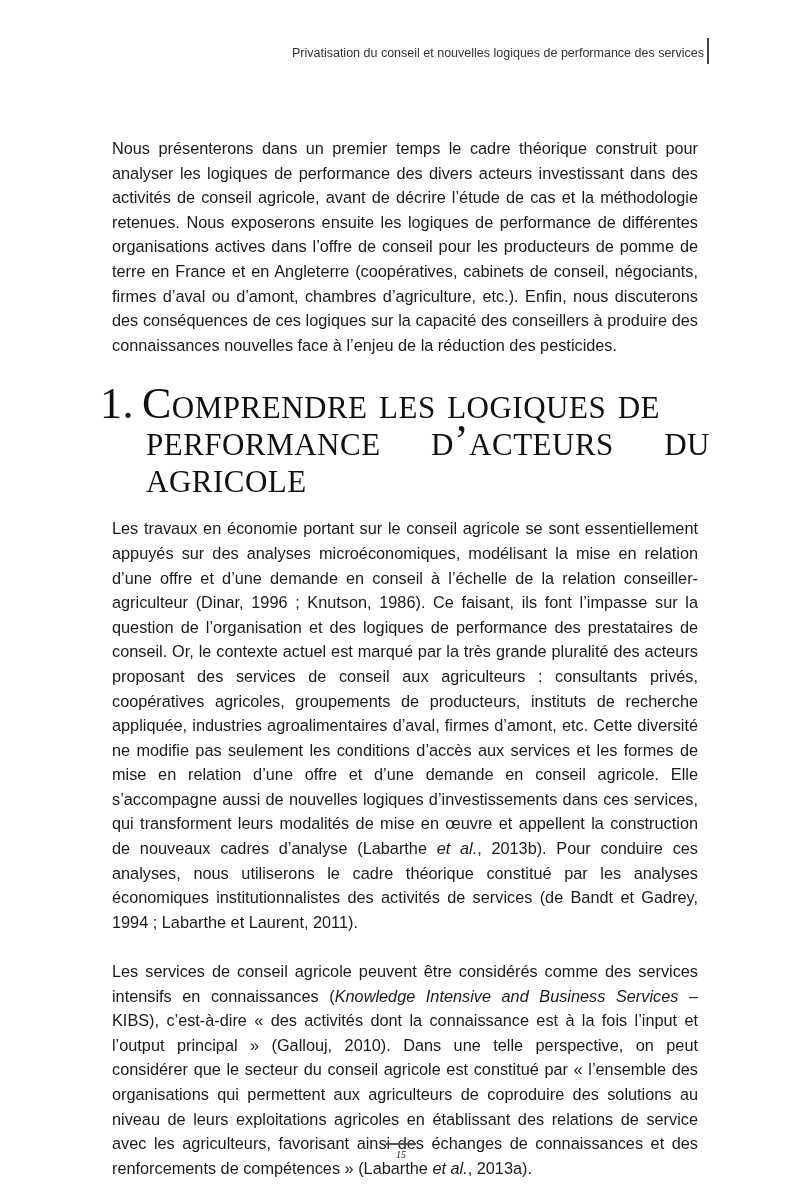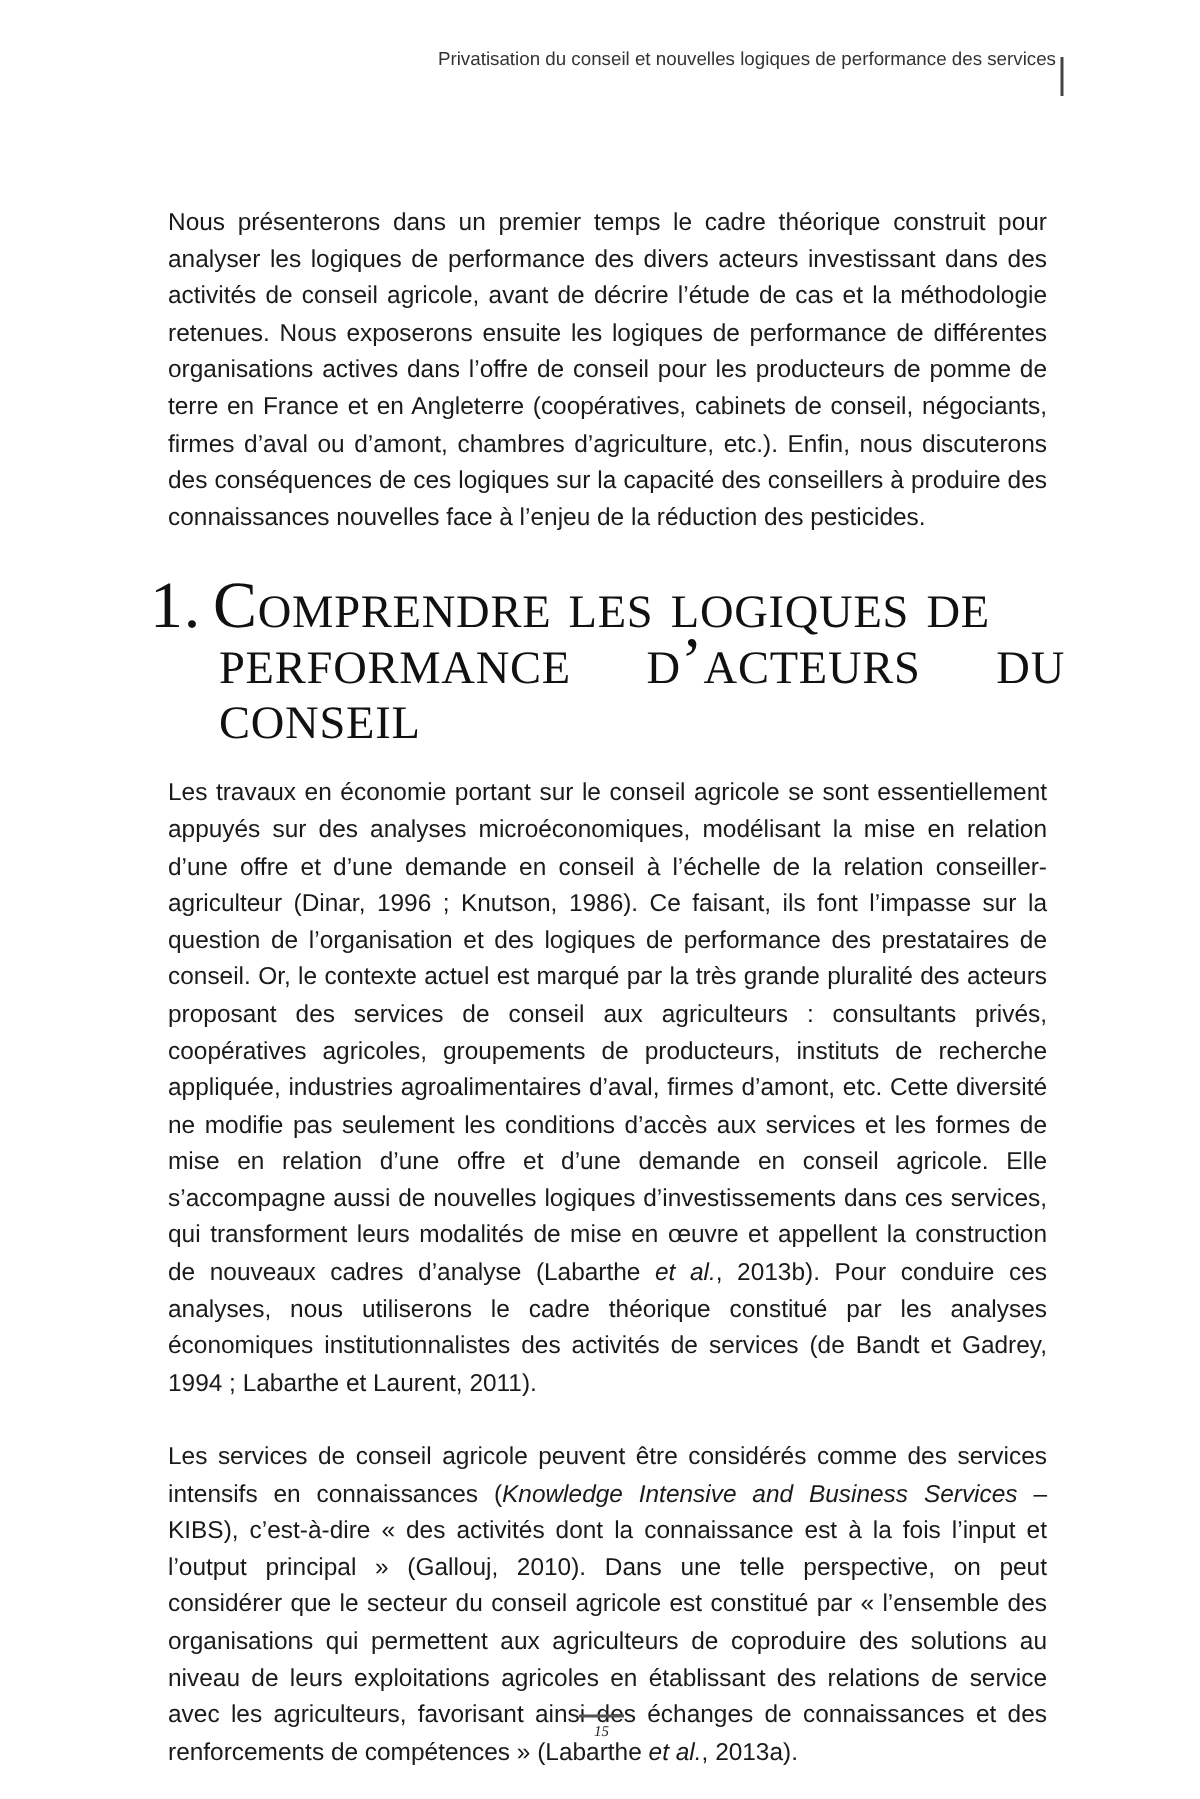--- a/index.html
+++ b/index.html
@@ -1,18 +1,18 @@
 <!DOCTYPE html>
 <html><head>
 <meta charset="utf-8">
 <style>
   html, body { margin: 0; padding: 0; background: #ffffff; }
   body { width: 800px; height: 1199px; position: relative; overflow: hidden; color: #1a1a1a; }
   .running-head {
-    position: absolute; top: 32px; right: 96px;
+    position: absolute; top: 46px; right: 96px;
     font-family: "Liberation Sans", sans-serif; font-size: 12.5px; color: #333;
     letter-spacing: 0;
   }
   .running-bar {
     position: absolute; top: 38px; left: 707px; width: 1.5px; height: 26px; background: #444;
   }
   .content {
     position: absolute; left: 100px; top: 124px; width: 610px;
     font-family: "Liberation Sans", sans-serif; font-size: 16.3px; line-height: 24.6px;
     text-align: justify; hyphens: manual;
@@ -39,21 +39,21 @@
 <body>
 
 <div class="running-head">Privatisation du conseil et nouvelles logiques de performance des services</div>
 <div class="running-bar"></div>
 
 <div class="content">
   <p>Nous présenterons dans un premier temps le cadre théorique construit pour analyser les logiques de performance des divers acteurs investissant dans des activités de conseil agricole, avant de décrire l’étude de cas et la méthodologie retenues. Nous exposerons ensuite les logiques de performance de différentes organisations actives dans l’offre de conseil pour les producteurs de pomme de terre en France et en Angleterre (coopératives, cabinets de conseil, négociants, firmes d’aval ou d’amont, chambres d’agriculture, etc.). Enfin, nous discuterons des conséquences de ces logiques sur la capacité des conseillers à produire des connaissances nouvelles face à l’enjeu de la réduction des pesticides.</p>
 
   <h2 class="heading">
     <span class="num">1.</span><span>Comprendre les logiques de</span>
-    <span class="line2">performance d’acteurs du conseil</span>
+    <span class="line2">performance d’acteurs du agricole</span>
   </h2>
 
   <p><span>Les travaux en économie portant sur le conseil agricole se sont essentiellement appuyés sur des analyses microéconomiques, modélisant la mise en relation d’une offre et d’une demande en conseil à l’échelle de la relation conseiller-agriculteur (Dinar, 1996 ; Knutson, 1986). Ce faisant, ils font l’impasse sur la question de l’organisation et des logiques de performance des prestataires de conseil. Or, le contexte actuel est marqué par la très grande pluralité des acteurs proposant des services de conseil aux agriculteurs : consultants privés, coopératives agricoles, groupements de producteurs, instituts de recherche appliquée, industries agroalimentaires d’aval, firmes d’amont, etc. Cette diversité ne modifie pas seulement les conditions d’accès aux services et les formes de mise en relation d’une offre et d’une demande en conseil agricole. Elle s’accompagne aussi de nouvelles logiques d’investissements dans ces services, qui transforment leurs modalités de mise en œuvre et appellent la construction de nouveaux cadres d’analyse (Labarthe </span><em>et al.</em><span>, 2013b). Pour conduire ces analyses, nous utiliserons le cadre théorique constitué par les analyses économiques institutionnalistes des activités de services (de Bandt et Gadrey, 1994 ; Labarthe et Laurent, 2011).</span></p>
 
   <p class="p-gap"><span>Les services de conseil agricole peuvent être considérés comme des services intensifs en connaissances (</span><em>Knowledge Intensive and Business Services</em><span> – KIBS), c’est-à-dire « des activités dont la connaissance est à la fois l’input et l’output principal » (Gallouj, 2010). Dans une telle perspective, on peut considérer que le secteur du conseil agricole est constitué par « l’ensemble des organisations qui permettent aux agriculteurs de coproduire des solutions au niveau de leurs exploitations agricoles en établissant des relations de service avec les agriculteurs, favorisant ainsi des échanges de connaissances et des renforcements de compétences » (Labarthe </span><em>et al.</em><span>, 2013a).</span></p>
 
   <p class="p-gap">Cette définition permet de souligner les spécificités du fonctionnement économique des activités de services de conseil (Labarthe et Laurent, 2011). D’une part, compte tenu de l’importance des relations entre clients et prestataires dans la réalisation</p>
 </div>
 
 <div class="page-num-rule"></div>

